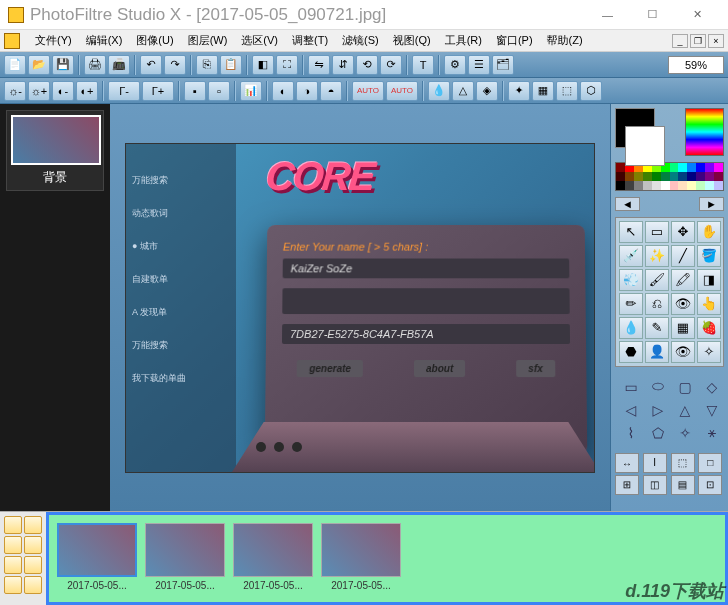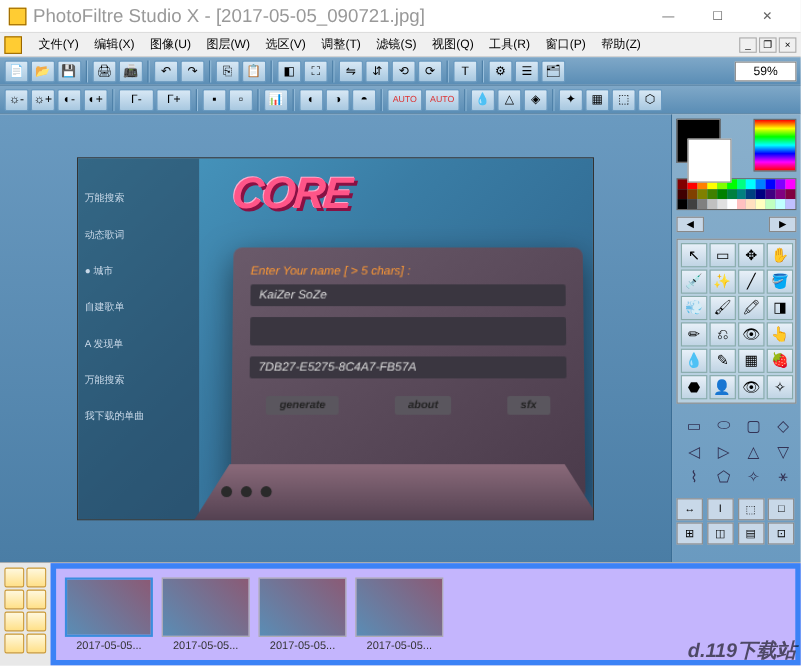--- a/index.html
+++ b/index.html
@@ -66,21 +66,21 @@
 .tool { width: 24px; height: 22px; background: linear-gradient(#e8f0f8, #c0d4e4); border: 1px solid #8aa; display: flex; align-items: center; justify-content: center; font-size: 13px; cursor: pointer; }
 .shapegrid { display: grid; grid-template-columns: repeat(4, 1fr); gap: 3px; padding: 4px; margin-top: 6px; }
 .shp { width: 24px; height: 20px; display: flex; align-items: center; justify-content: center; color: #335; font-size: 14px; }
 .opts { display: grid; grid-template-columns: repeat(4, 1fr); gap: 2px; margin-top: 6px; }
 .opt { width: 24px; height: 20px; background: #c8d8e8; border: 1px solid #888; display: flex; align-items: center; justify-content: center; font-size: 10px; }
 
 
 .bottomwrap { height: 94px; display: flex; border-top: 1px solid #aaa; }
 .leftbtns { width: 46px; background: #e8e8e8; display: grid; grid-template-columns: 1fr 1fr; gap: 2px; padding: 4px; align-content: start; }
 .leftbtns .lb { width: 18px; height: 18px; background: linear-gradient(#fff8dd, #ffe088); border: 1px solid #cc9933; border-radius: 2px; }
-.thumbstrip { flex: 1; background: #c4b5fd; border: 5px solid #3b82f6; display: flex; padding: 8px; gap: 8px; overflow-x: auto; }
+.thumbstrip { flex: 1; background: #86efac; border: 3px solid #3b82f6; display: flex; padding: 8px; gap: 8px; overflow-x: auto; }
 .thumbitem { text-align: center; }
 .thumbitem .ti { width: 80px; height: 54px; border: 1px solid #aaa; background: linear-gradient(45deg, #5a8db5, #8b5a75); margin-bottom: 3px; }
 .thumbitem .ti.sel { border: 2px solid #3a8dde; }
 .thumbitem .tl { font-size: 10px; color: #333; }
 .watermark { position: absolute; bottom: 2px; right: 4px; font-size: 18px; font-weight: 900; color: rgba(0,0,0,0.6); font-style: italic; }
 </style>
 </head>
 <body>
 
 <div class="titlebar">
@@ -167,20 +167,26 @@
   <div class="tbtn">◈</div>
   <div class="tsep"></div>
   <div class="tbtn">✦</div>
   <div class="tbtn">▦</div>
   <div class="tbtn">⬚</div>
   <div class="tbtn">⬡</div>
 </div>
 
 <div class="mainarea">
 
+  <div class="filmstrip">
+    <div class="frame">
+      <div class="thumb"></div>
+      <div class="thumblabel">背景</div>
+    </div>
+  </div>
 
   <div class="canvas-wrap">
     <div class="canvas">
       <div class="bgimg"></div>
       <div class="sidebar-sim">
         <div>万能搜索</div>
         <div>动态歌词</div>
         <div>● 城市</div>
         <div>自建歌单</div>
         <div>A 发现单</div>

